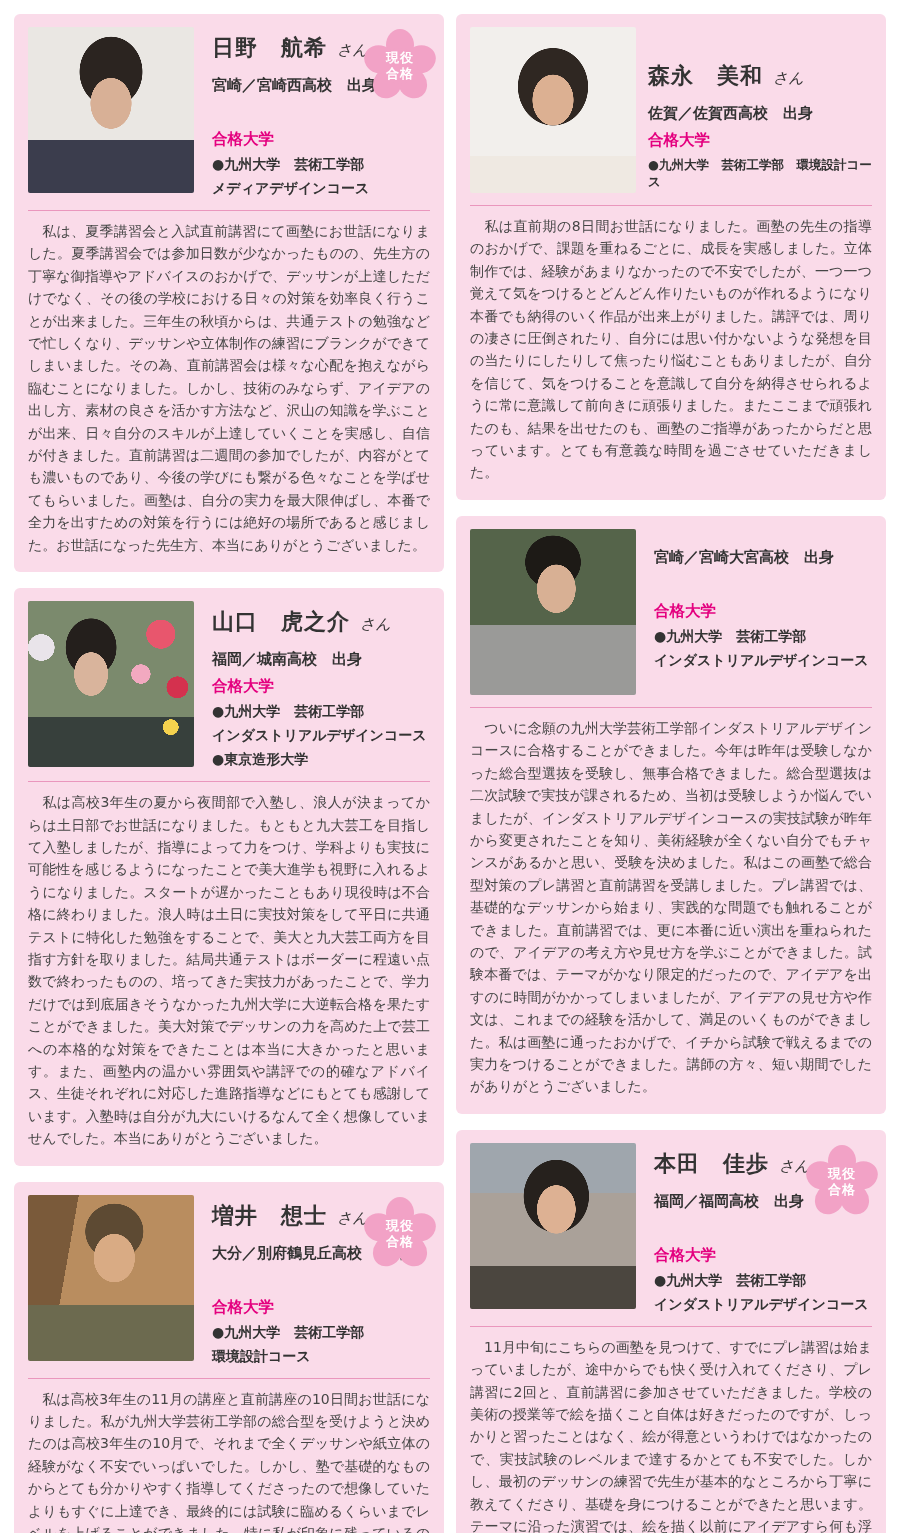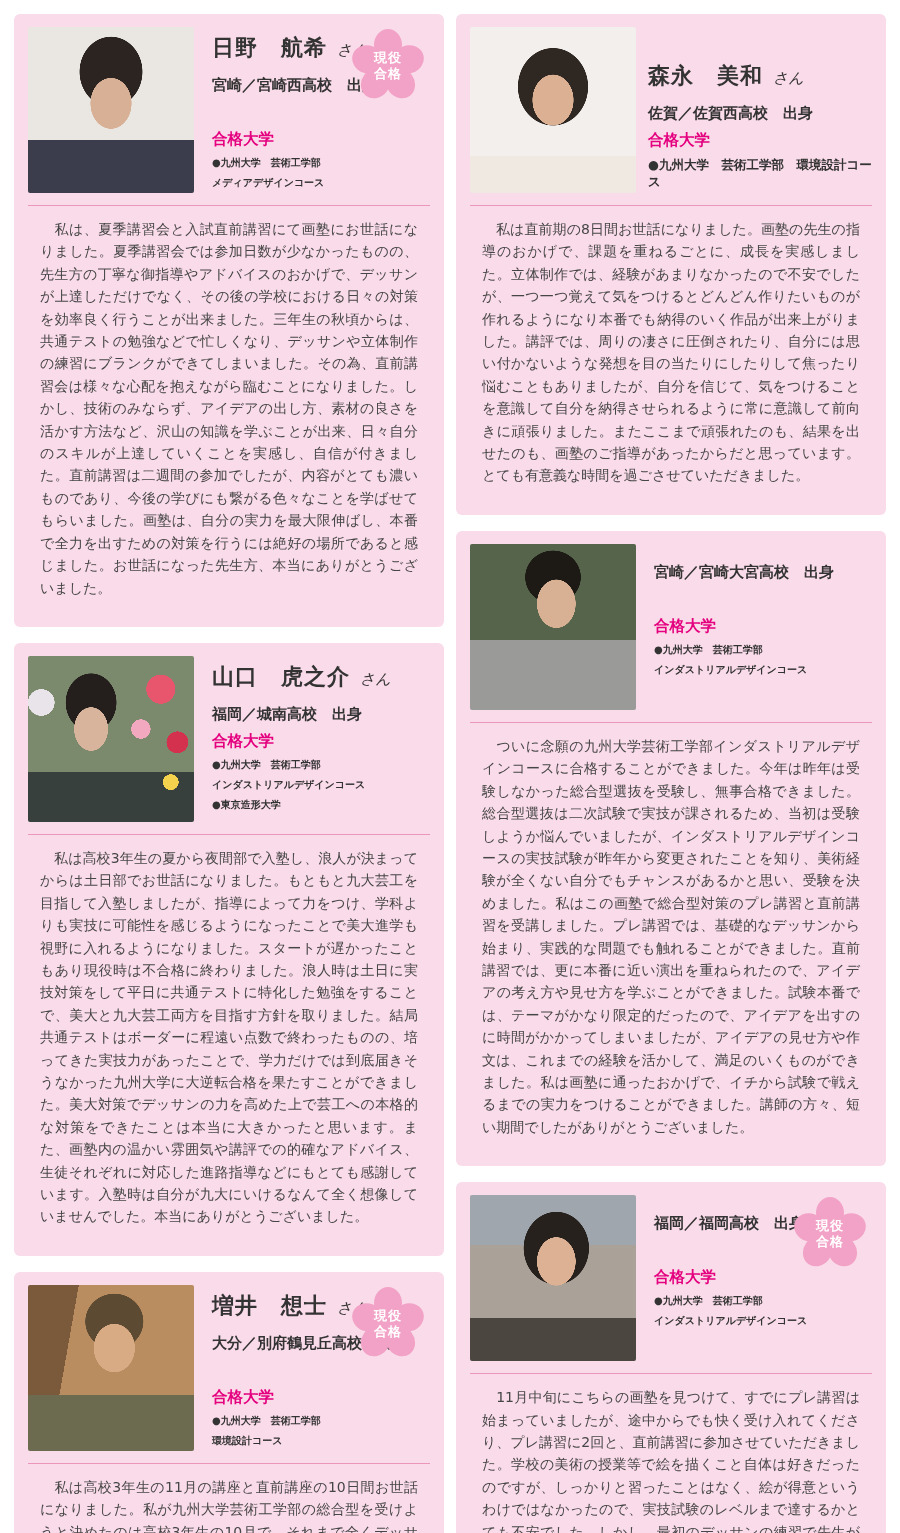--- a/index.html
+++ b/index.html
@@ -9,27 +9,27 @@
   .card{background:#fadbe9;border-radius:6px;padding:13px 14px 16px 14px;box-sizing:border-box;position:relative;margin-bottom:16px;}
   .card-head{display:flex;align-items:flex-start;}
   .photo{width:166px;height:166px;flex:0 0 166px;border-radius:2px;}
   .info{margin-left:18px;padding-top:6px;min-width:0;}
   .name-row{white-space:nowrap;}
   .name{font-size:22px;font-weight:bold;color:#333;letter-spacing:1px;}
   .hon{font-size:15px;color:#333;margin-left:5px;font-style:italic;}
   .origin{font-size:15px;font-weight:600;color:#333;margin-top:13px;}
   .accept{font-size:15.5px;font-weight:bold;color:#e4007f;margin-top:7px;}
   .accept.mt-lg{margin-top:34px;}
-  .uni{font-size:10px;font-weight:600;color:#333;margin-top:6px;}
+  .uni{font-size:14px;font-weight:600;color:#333;margin-top:6px;}
   .uni.indent{}
   .uni.small{font-size:12.5px;letter-spacing:0;}
   .divider{border:none;border-top:1px solid #ea96bd;margin:12px 0 9px 0;}
-  .body-text{margin:12px;font-size:14px;line-height:22.4px;color:#464646;text-align:justify;}
+  .body-text{margin:0;font-size:14px;line-height:22.4px;color:#464646;text-align:justify;}
   
-  .badge{position:absolute;top:14px;right:18px;width:76px;height:76px;}
+  .badge{position:absolute;top:14px;right:6px;width:76px;height:76px;}
   .badge svg{position:absolute;inset:0;}
   .badge-label{position:absolute;inset:0;display:flex;flex-direction:column;align-items:center;justify-content:center;color:#fff;font-size:13px;font-weight:bold;line-height:16px;letter-spacing:1px;}
   
   .card.compact .info{margin-left:12px;padding-top:34px;}
   
   .p0{background:
     radial-gradient(ellipse 34px 42px at 50% 46%, #d8b096 60%, transparent 61%),
     radial-gradient(ellipse 52px 58px at 50% 27%, #2b2420 60%, transparent 61%),
     linear-gradient(to top, #3b3d4d 0 32%, transparent 32%),
     #eae7e3;}
@@ -190,20 +190,24 @@
         </div>
       </div>
       <hr class="divider">
       <p class="body-text">　ついに念願の九州大学芸術工学部インダストリアルデザインコースに合格することができました。今年は昨年は受験しなかった総合型選抜を受験し、無事合格できました。総合型選抜は二次試験で実技が課されるため、当初は受験しようか悩んでいましたが、インダストリアルデザインコースの実技試験が昨年から変更されたことを知り、美術経験が全くない自分でもチャンスがあるかと思い、受験を決めました。私はこの画塾で総合型対策のプレ講習と直前講習を受講しました。プレ講習では、基礎的なデッサンから始まり、実践的な問題でも触れることができました。直前講習では、更に本番に近い演出を重ねられたので、アイデアの考え方や見せ方を学ぶことができました。試験本番では、テーマがかなり限定的だったので、アイデアを出すのに時間がかかってしまいましたが、アイデアの見せ方や作文は、これまでの経験を活かして、満足のいくものができました。私は画塾に通ったおかげで、イチから試験で戦えるまでの実力をつけることができました。講師の方々、短い期間でしたがありがとうございました。</p>
     </div>
 
     <div class="card">
       <div class="card-head">
         <div class="photo p5"></div>
         <div class="info">
+          <div class="name-row">
+            <span class="name">本田　佳歩</span>
+            <span class="hon">さん</span>
+          </div>
           <div class="origin">福岡／福岡高校　出身</div>
           <div class="accept mt-lg">合格大学</div>
           <div class="uni">●九州大学　芸術工学部</div>
           <div class="uni indent">インダストリアルデザインコース</div>
         </div>
         <div class="badge">
           <svg viewBox="0 0 76 76">
             <g fill="#f2a2c6">
               <ellipse cx="38" cy="17" rx="14" ry="16"></ellipse>
               <ellipse cx="38" cy="17" rx="14" ry="16" transform="rotate(72 38 38)"></ellipse>

